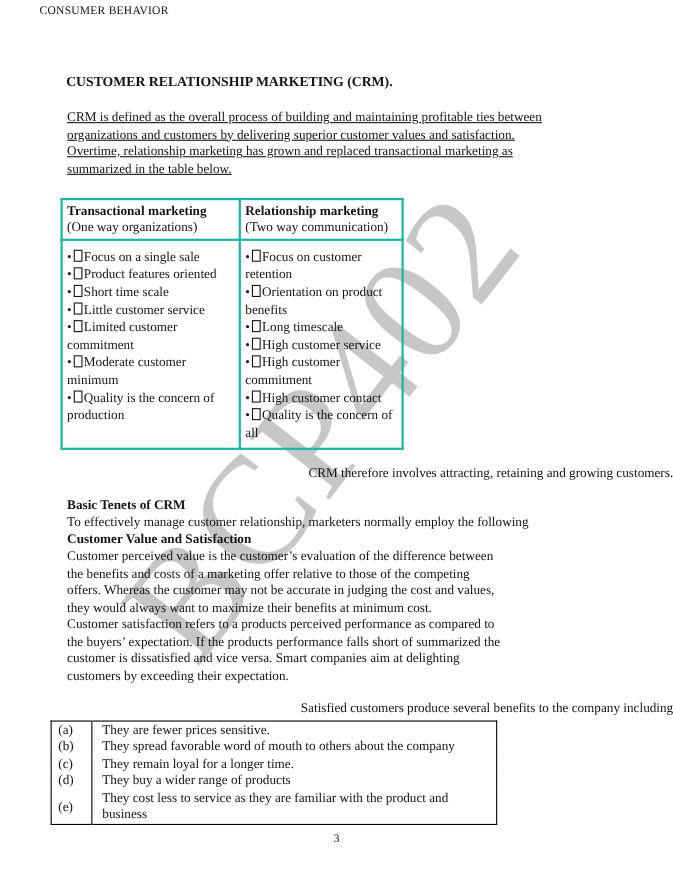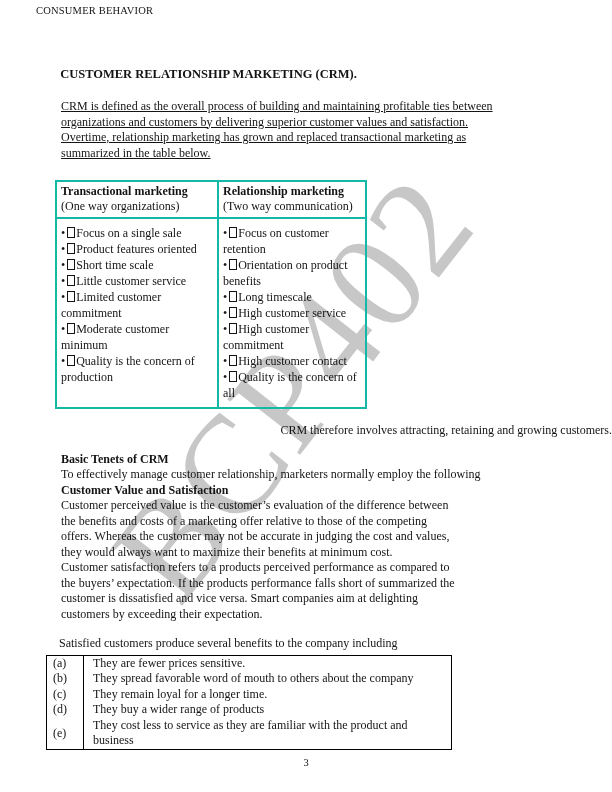--- a/index.html
+++ b/index.html
@@ -35,21 +35,21 @@
     margin:51px 0 0 57px;
     font-size:12.5px;
     line-height:13px;
     font-weight:bold;
     white-space:pre;
   }
   .para { font-size:12px; line-height:15.5px; }
   .p-intro   { margin:18px 0 0 61px;text-decoration:underline; }
   .p-after   { margin:14px 0 0 61px;text-align:right; }
   .p-block2  { margin:13px 16px 0 61px; }
-  .p-benefits-intro { margin:14px 0 0 59px; }
+  .p-benefits-intro { margin:14px 0 0 59px;text-align:right; }
   .bold-line { font-weight:bold; }
 
   
   .cmp-table {
     margin:19px 0 0 55px;
     border-collapse:collapse;
     table-layout:fixed;
     width:290px;
     font-size:12px;
   }

